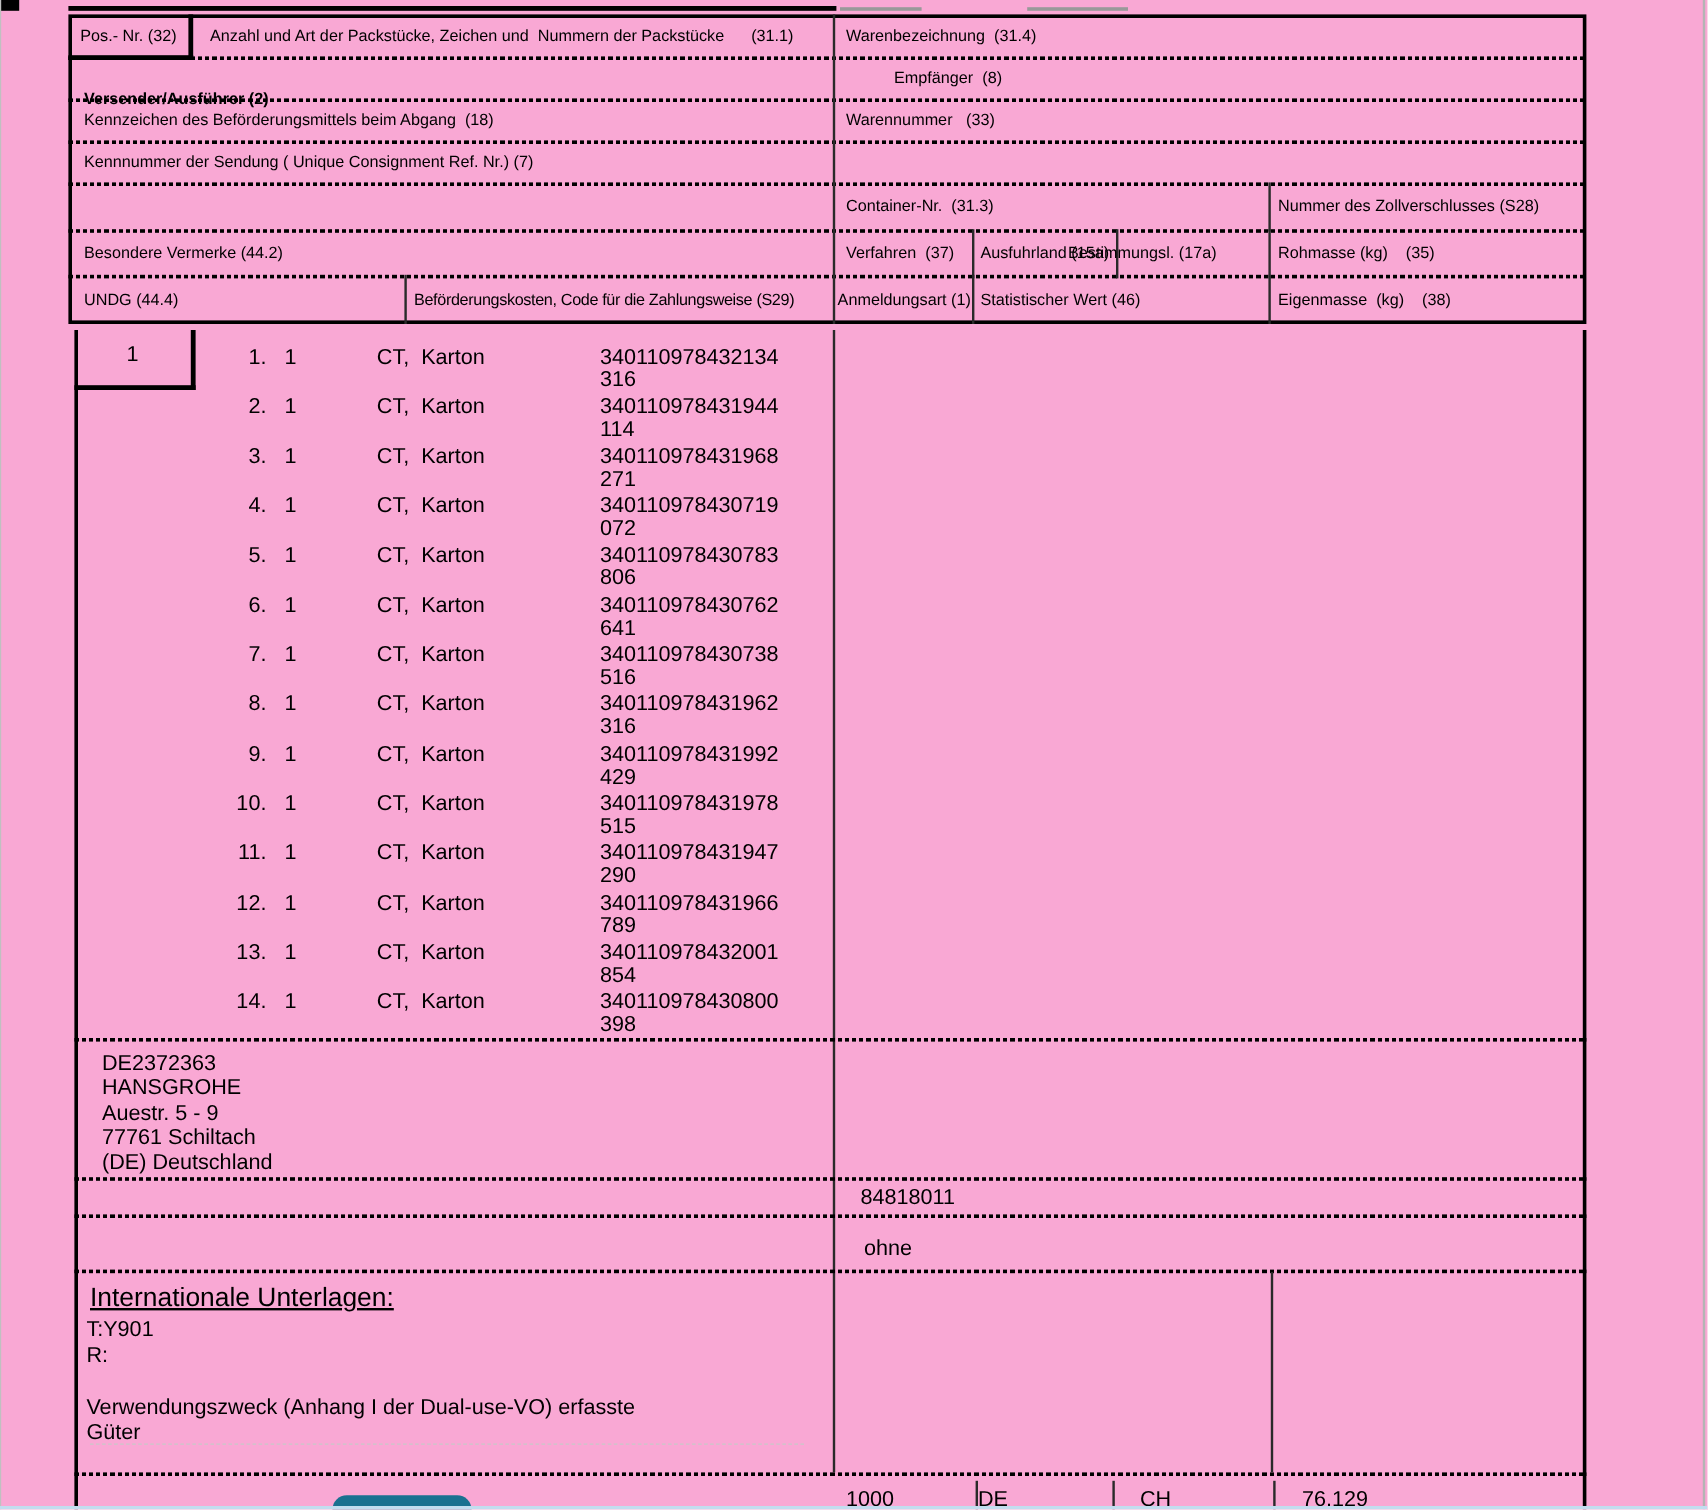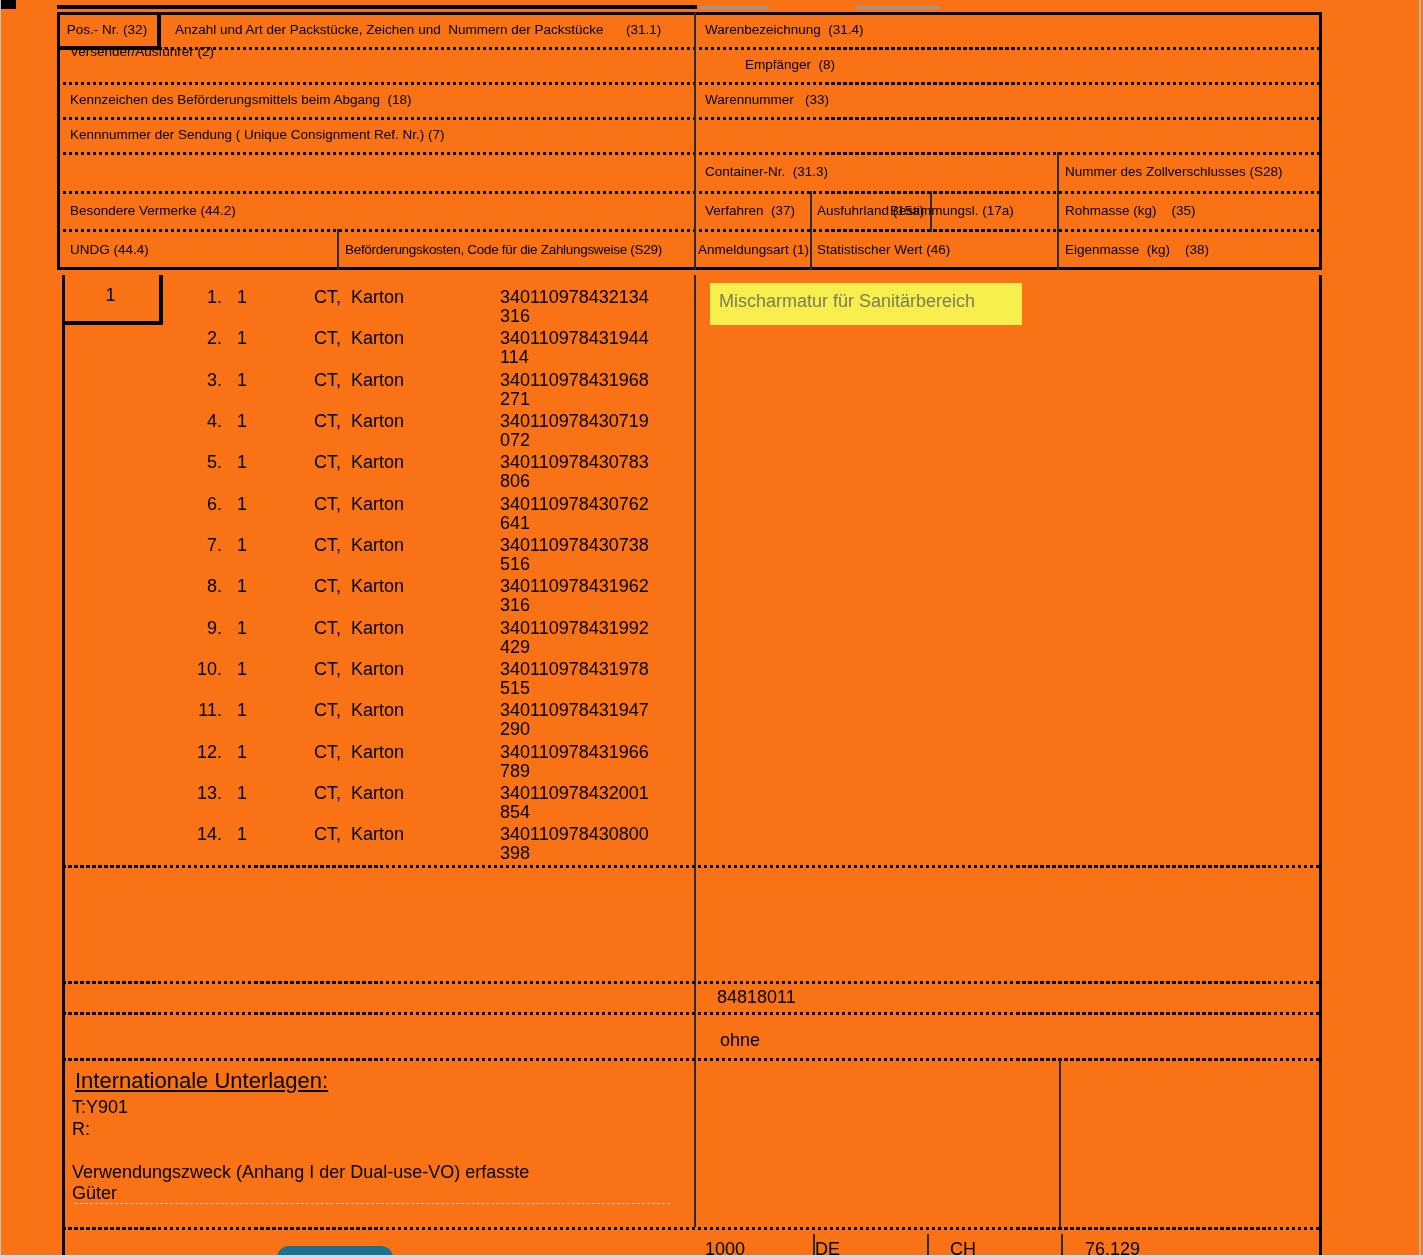--- a/index.html
+++ b/index.html
@@ -1,16 +1,16 @@
 <!DOCTYPE html>
 <html><head>
 <meta charset="utf-8">
 <style>
   html,body{margin:0;padding:0;background:#fff;}
-  .page{position:relative;width:1423px;height:1258px;overflow:hidden;background:#f97316;
+  .page{position:relative;width:1423px;height:1258px;overflow:hidden;background:#f9a8d4;
         color:#000;font-family:"Liberation Sans",sans-serif;}
   .abs{position:absolute;}
   
   .hl{position:absolute;display:flex;align-items:center;font-size:13.5px;white-space:pre;}
   
   .val{position:absolute;font-size:18px;white-space:pre;line-height:19px;}
   
   .dot{position:absolute;height:3px;
        background:repeating-linear-gradient(90deg,#000 0 3.5px,transparent 3.5px 6px);}
   
@@ -65,21 +65,21 @@
   <div class="vline" style="left:930px;top:191px;height:41px;"></div>
   <div class="vline" style="left:1057px;top:191px;height:41px;"></div>
   <div class="vline" style="left:337px;top:229px;height:41px;"></div>
   <div class="vline" style="left:810px;top:229px;height:41px;"></div>
   <div class="vline" style="left:1057px;top:229px;height:41px;"></div>
 
   <div class="posbox1">Pos.- Nr. (32)</div>
   <div class="hl" style="left:175px;top:12px;height:35px;">Anzahl und Art der Packstücke, Zeichen und  Nummern der Packstücke      (31.1)</div>
   <div class="hl" style="left:705px;top:12px;height:35px;">Warenbezeichnung  (31.4)</div>
 
-  <div class="hl" style="left:70px;top:34px;height:35px;">Versender/Ausführer (2)</div>
+  <div class="hl" style="left:70px;top:65px;height:35px;font-weight:bold;">Versender/Ausführer (2)</div>
   <div class="hl" style="left:705px;top:47px;height:35px;margin-left:40px;">Empfänger  (8)</div>
 
   <div class="hl" style="left:70px;top:82px;height:35px;">Kennzeichen des Beförderungsmittels beim Abgang  (18)</div>
   <div class="hl" style="left:705px;top:82px;height:35px;">Warennummer   (33)</div>
 
   <div class="hl" style="left:70px;top:117px;height:35px;">Kennnummer der Sendung ( Unique Consignment Ref. Nr.) (7)</div>
 
   <div class="hl" style="left:705px;top:152px;height:39px;">Container-Nr.  (31.3)</div>
   <div class="hl" style="left:1065px;top:152px;height:39px;">Nummer des Zollverschlusses (S28)</div>
 
@@ -95,23 +95,20 @@
   <div class="hl" style="left:817px;top:229px;height:40px;">Statistischer Wert (46)</div>
   <div class="hl" style="left:1065px;top:229px;height:40px;">Eigenmasse  (kg)    (38)</div>
 
   <div class="box-body"></div>
   <div class="vline" style="left:694px;top:275px;height:952px;"></div>
 
   <div class="posbox2">
     <span>1</span>
   </div>
 
-  <div class="highlight" style="background:#f6ef4d;">
-    <span>Mischarmatur für Sanitärbereich</span>
-  </div>
 
   <div class="pkg" style="top:288px;">
     <span class="c1">1.</span>
     <span class="c2">1</span>
     <span class="c3">CT,  Karton</span>
     <span class="c4">
         <span class="ln">340110978432134</span>
         <span class="ln">316</span>
       </span>
   </div>
@@ -232,20 +229,27 @@
         <span class="ln">398</span>
       </span>
   </div>
 
   <div class="dot" style="left:62px;top:865px;width:1260px;"></div>
   <div class="dot" style="left:62px;top:981px;width:1260px;"></div>
   <div class="dot" style="left:62px;top:1012px;width:1260px;"></div>
   <div class="dot" style="left:62px;top:1058px;width:1260px;"></div>
   <div class="dot" style="left:62px;top:1227px;width:1260px;"></div>
 
+  <div class="addr">
+    <div>DE2372363</div>
+    <div>HANSGROHE</div>
+    <div>Auestr. 5 - 9</div>
+    <div>77761 Schiltach</div>
+    <div>(DE) Deutschland</div>
+  </div>
 
   <div class="val" style="left:717px;top:988px;">84818011</div>
   <div class="val" style="left:720px;top:1031px;">ohne</div>
 
   <div class="abs" style="left:75px;top:1068px;font-size:22px;text-decoration:underline;">Internationale Unterlagen:</div>
   <div class="intl-line" style="top:1097px;">T:Y901</div>
   <div class="intl-line" style="top:1119px;">R:</div>
   <div class="intl-line" style="top:1162px;">Verwendungszweck (Anhang I der Dual-use-VO) erfasste</div>
   <div class="intl-line" style="top:1183px;">Güter</div>
   <div class="abs" style="left:75px;top:1203px;width:595px;border-top:1px dashed #c8c8c8;"></div>

